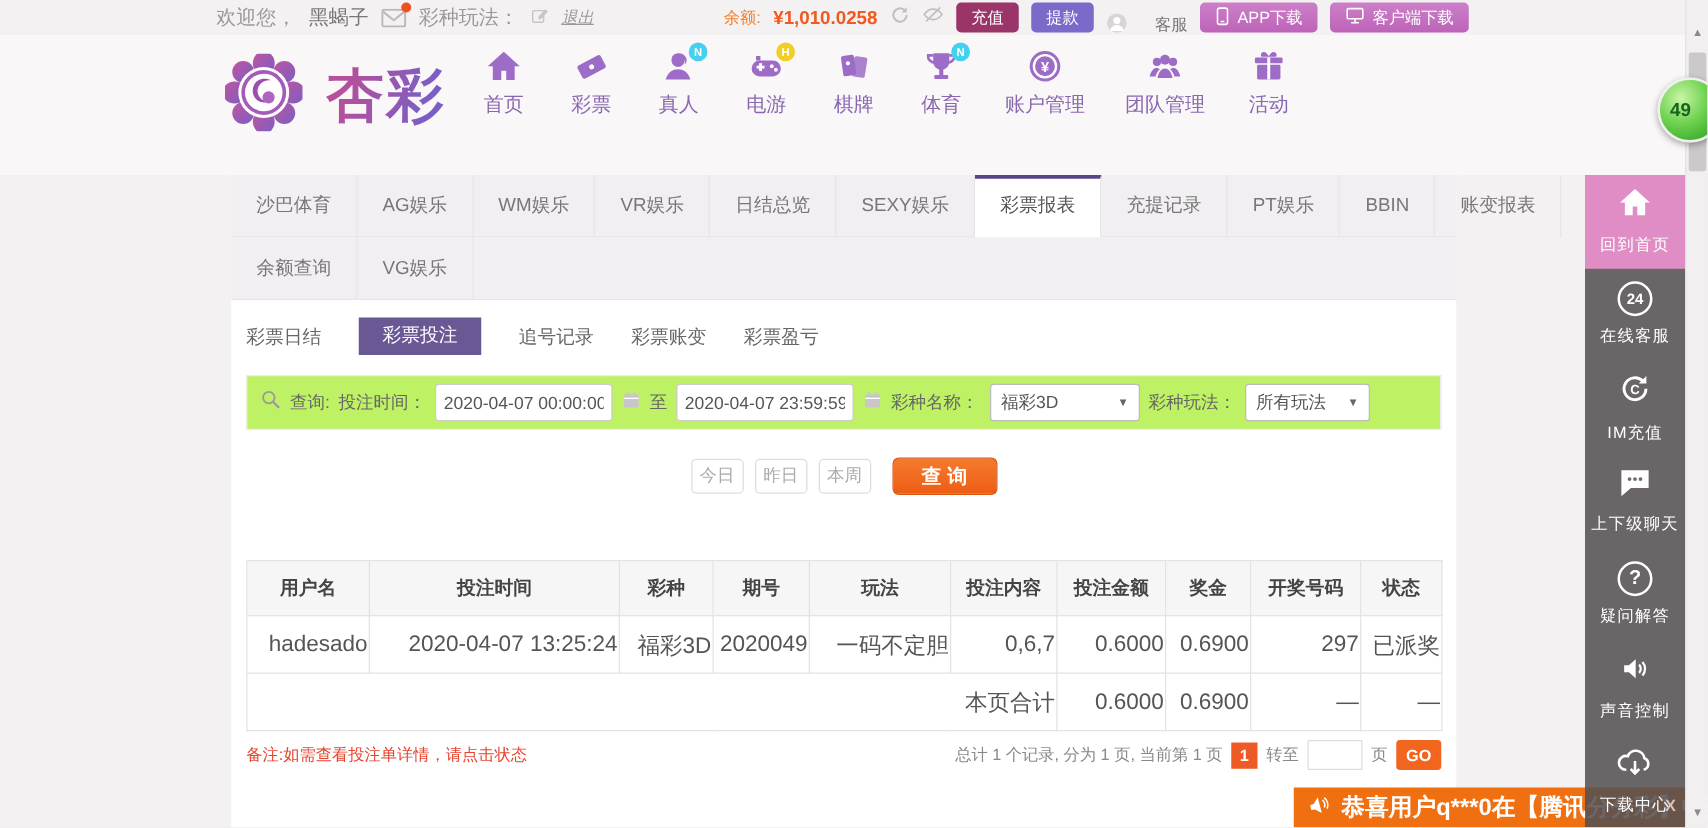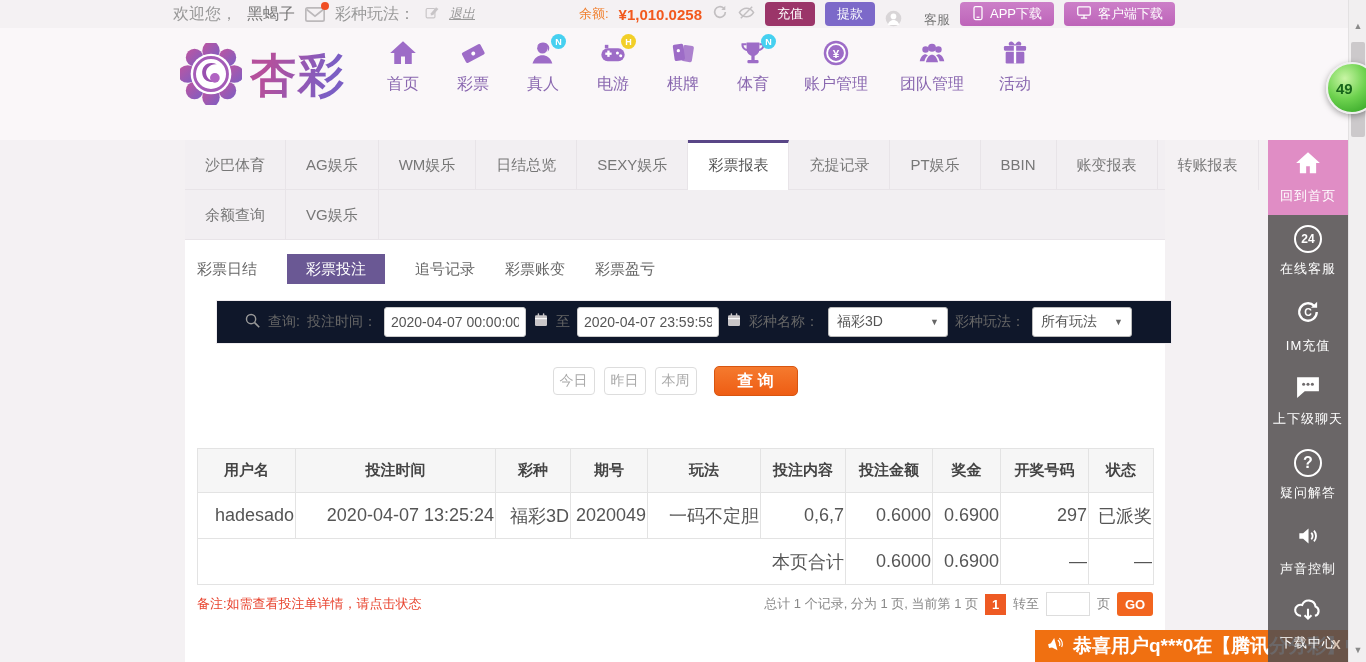--- a/index.html
+++ b/index.html
@@ -18,21 +18,21 @@
   .bal-label{font-size:13px;color:#f0802f;}
   .bal-value{font-size:15px;font-weight:bold;color:#f2591e;}
   .tbtn{height:24px;border-radius:4px;color:#fff;font-size:13px;display:inline-flex;align-items:center;gap:6px;padding:0 12px;cursor:pointer;white-space:nowrap;}
   .btn-recharge{background:#9b3569;}
   .btn-withdraw{background:#7c69c9;}
   .btn-app,.btn-client{background:linear-gradient(#cc7fc8,#bd64b9);}
   .svc{display:flex;align-items:center;gap:22px;font-size:13px;color:#777;cursor:pointer;margin-top:12px;}
 
   
   .header{position:absolute;top:28px;left:0;width:1366px;height:112px;background:#faf7f9;}
-  .logo{position:absolute;left:180px;top:15px;display:flex;align-items:center;gap:8px;cursor:pointer;}
+  .logo{position:absolute;left:180px;top:15px;display:flex;align-items:center;gap:19px;cursor:pointer;}
   .logo-text{font-size:46px;font-weight:bold;letter-spacing:2px;
     background:linear-gradient(105deg,#b5509c 20%,#7b5ec4 80%);
     -webkit-background-clip:text;background-clip:text;color:#8a55b8;-webkit-text-fill-color:transparent;}
   .nav{position:absolute;left:368px;top:12px;display:flex;align-items:flex-start;}
   .nav-item{width:70px;display:flex;flex-direction:column;align-items:center;gap:4px;cursor:pointer;}
   .nav-item.wide{width:96px;}
   .nav-ico{position:relative;width:30px;height:30px;display:flex;align-items:center;justify-content:center;}
   .nav-label{font-size:16px;color:#8a68b0;white-space:nowrap;}
   .badge{position:absolute;top:-6px;right:-8px;width:15px;height:15px;border-radius:50%;
     font-size:9px;font-weight:bold;color:#fff;display:flex;align-items:center;justify-content:center;}
@@ -45,22 +45,22 @@
   .tabrow{display:flex;background:#f2eff2;border-bottom:1px solid #e8e4e8;height:50px;}
   .mtab{padding:0 20px;height:50px;line-height:49px;font-size:15px;color:#777;
     border-right:1px solid #e8e4e8;cursor:pointer;white-space:nowrap;}
   .mtab.active{background:#fff;border-top:3px solid #594687;line-height:44px;color:#555;}
   .tab-filler{flex:1;background:#f2eff2;}
 
   .subtabs{display:flex;align-items:center;gap:30px;margin:14px 0 0 12px;height:30px;}
   .subtab{font-size:15px;color:#666;cursor:pointer;white-space:nowrap;}
   .subtab.active{background:#6a5894;color:#fff;padding:0 19px;height:30px;line-height:30px;}
 
-  .query{position:absolute;left:12px;top:160px;width:956px;height:44px;background:#0f172a;
-    border:1px solid #efecef;display:flex;align-items:center;gap:7px;padding:0 27px;margin-left:19px;}
+  .query{position:absolute;left:12px;top:160px;width:956px;height:44px;background:#bef264;
+    border:1px solid #efecef;display:flex;align-items:center;gap:7px;padding:0 10px;}
   .q-label{font-size:14px;color:#666;white-space:nowrap;}
   .q-input{width:142px;height:30px;border:1px solid #ccc;border-radius:3px;background:#fff;
     font-size:14px;color:#555;padding:0 6px;}
   .q-select{height:30px;border:1px solid #bbb;border-radius:3px;background:#fff;display:flex;
     align-items:center;justify-content:space-between;padding:0 8px;font-size:14px;color:#555;cursor:pointer;}
   .sel-lottery{width:120px;margin-left:2px;}
   .sel-play{width:100px;}
   .caret{font-size:9px;color:#666;}
 
   .quickrow{position:absolute;left:0;top:226px;width:980px;display:flex;justify-content:center;align-items:center;gap:9px;}
@@ -331,20 +331,21 @@
         <span class="nav-label">活动</span>
       </div>
     </div>
   </div>
 
   <div class="panel">
     <div class="tabrow">
       <div class="mtab">沙巴体育</div>
       <div class="mtab">AG娱乐</div>
       <div class="mtab">WM娱乐</div>
+      <div class="mtab">VR娱乐</div>
       <div class="mtab">日结总览</div>
       <div class="mtab">SEXY娱乐</div>
       <div class="mtab active">彩票报表</div>
       <div class="mtab">充提记录</div>
       <div class="mtab">PT娱乐</div>
       <div class="mtab">BBIN</div>
       <div class="mtab">账变报表</div>
       <div class="mtab">转账报表</div>
       <div class="tab-filler"></div>
     </div>

